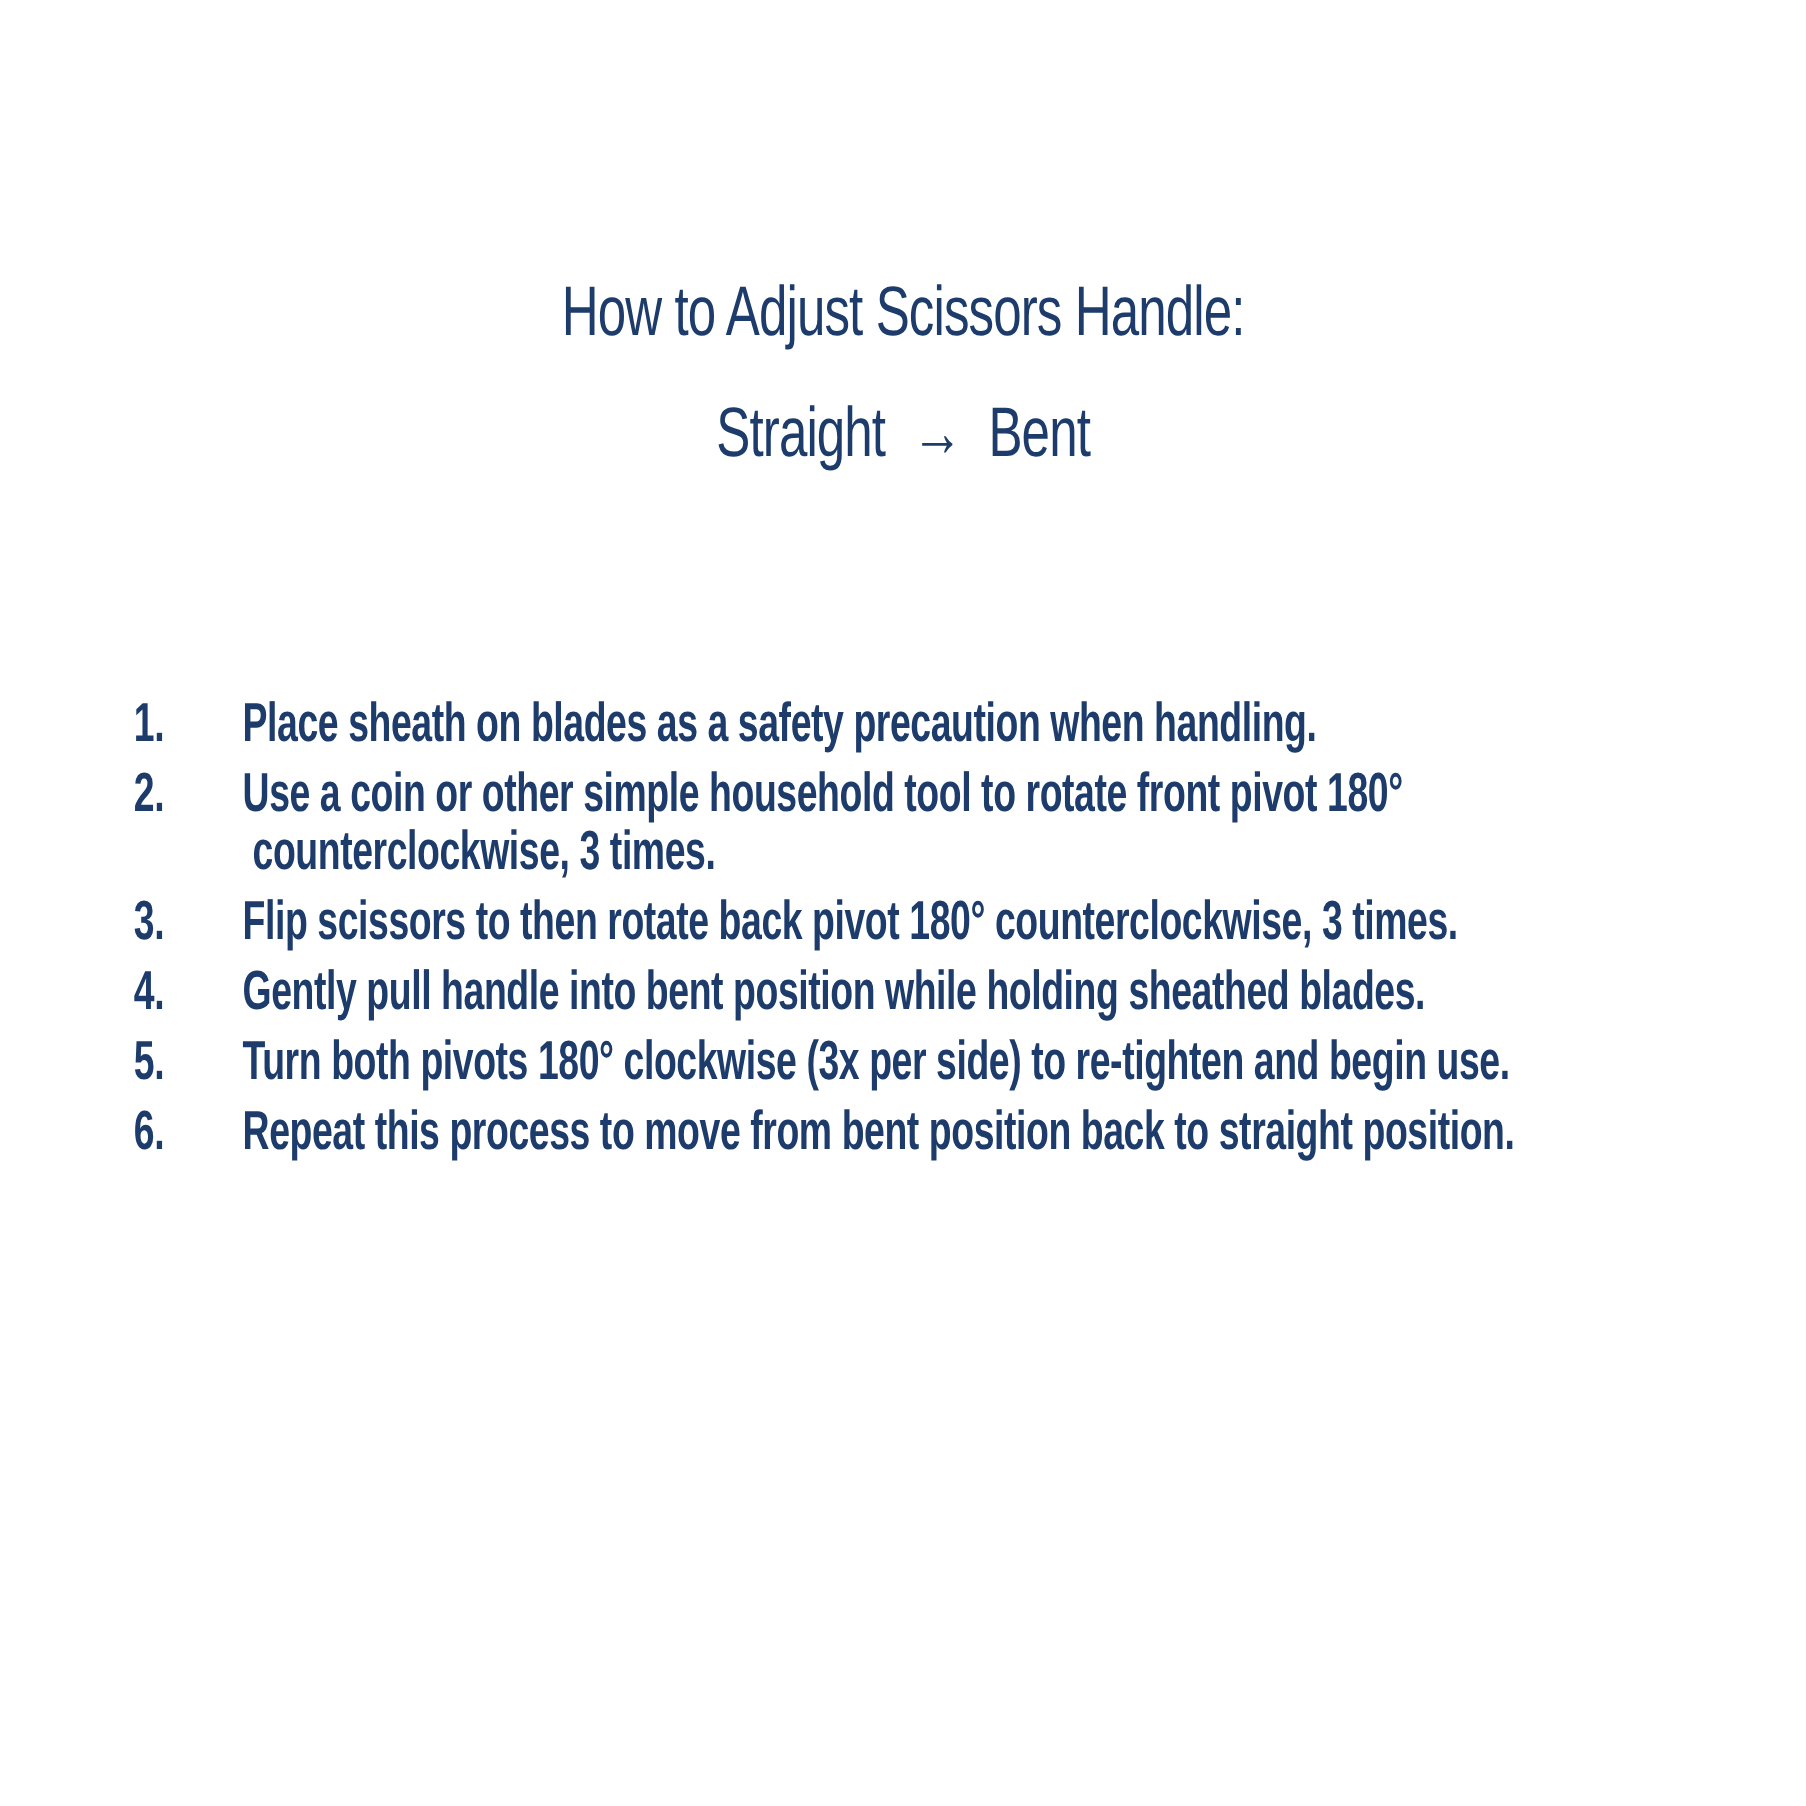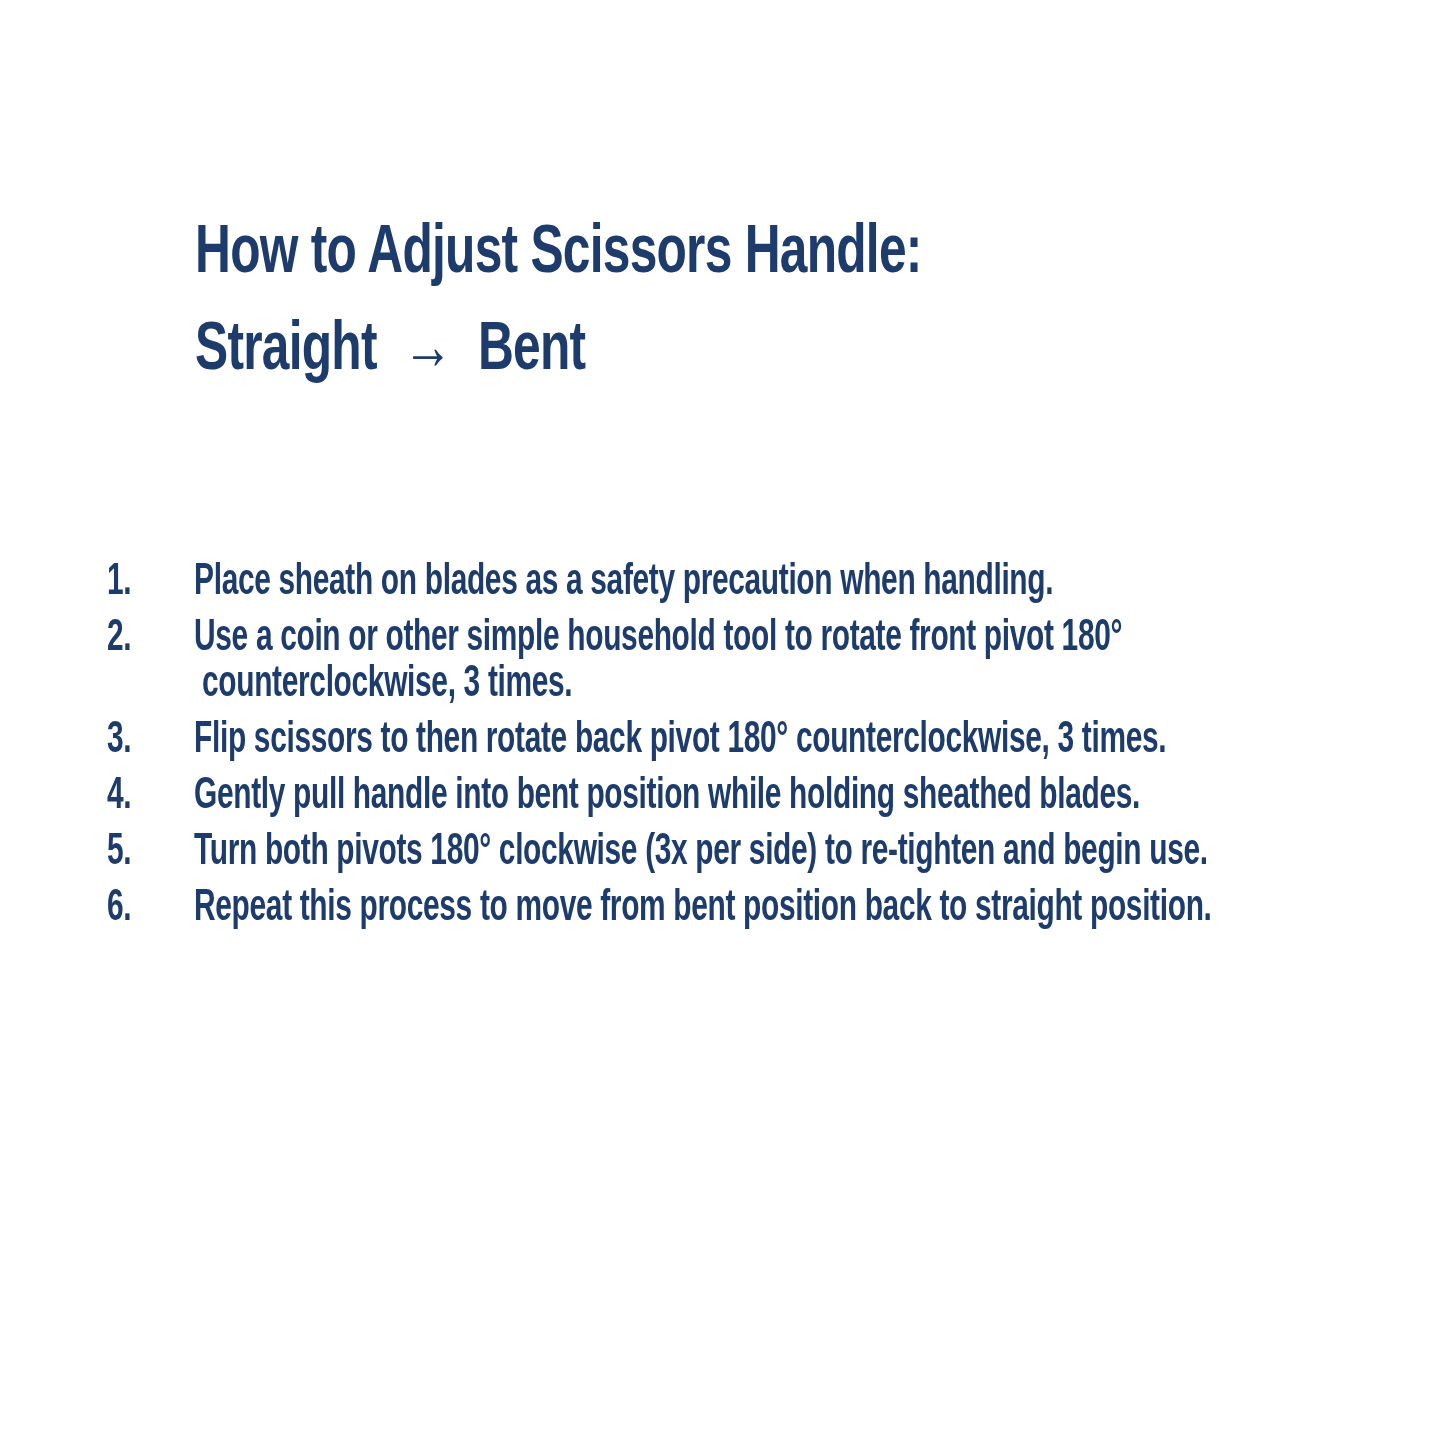--- a/index.html
+++ b/index.html
@@ -13,23 +13,23 @@
     background: #ffffff;
     overflow: hidden;
     font-family: "Liberation Sans", sans-serif;
     color: #1d3c6b;
   }
   .title-block {
     position: absolute;
     top: 200px;
     left: 0;
     width: 100%;
-    text-align: left;
-    font-weight: bold;
-    font-size: 68px;
+    text-align: center;
+    font-weight: normal;
+    font-size: 56px;
     line-height: 97px;
     letter-spacing: -1px;
   }
   .title-line {
     transform: scaleX(0.73);
     transform-origin: 50% 50%;
     white-space: pre;
   }
   .steps-list {
     position: absolute;

